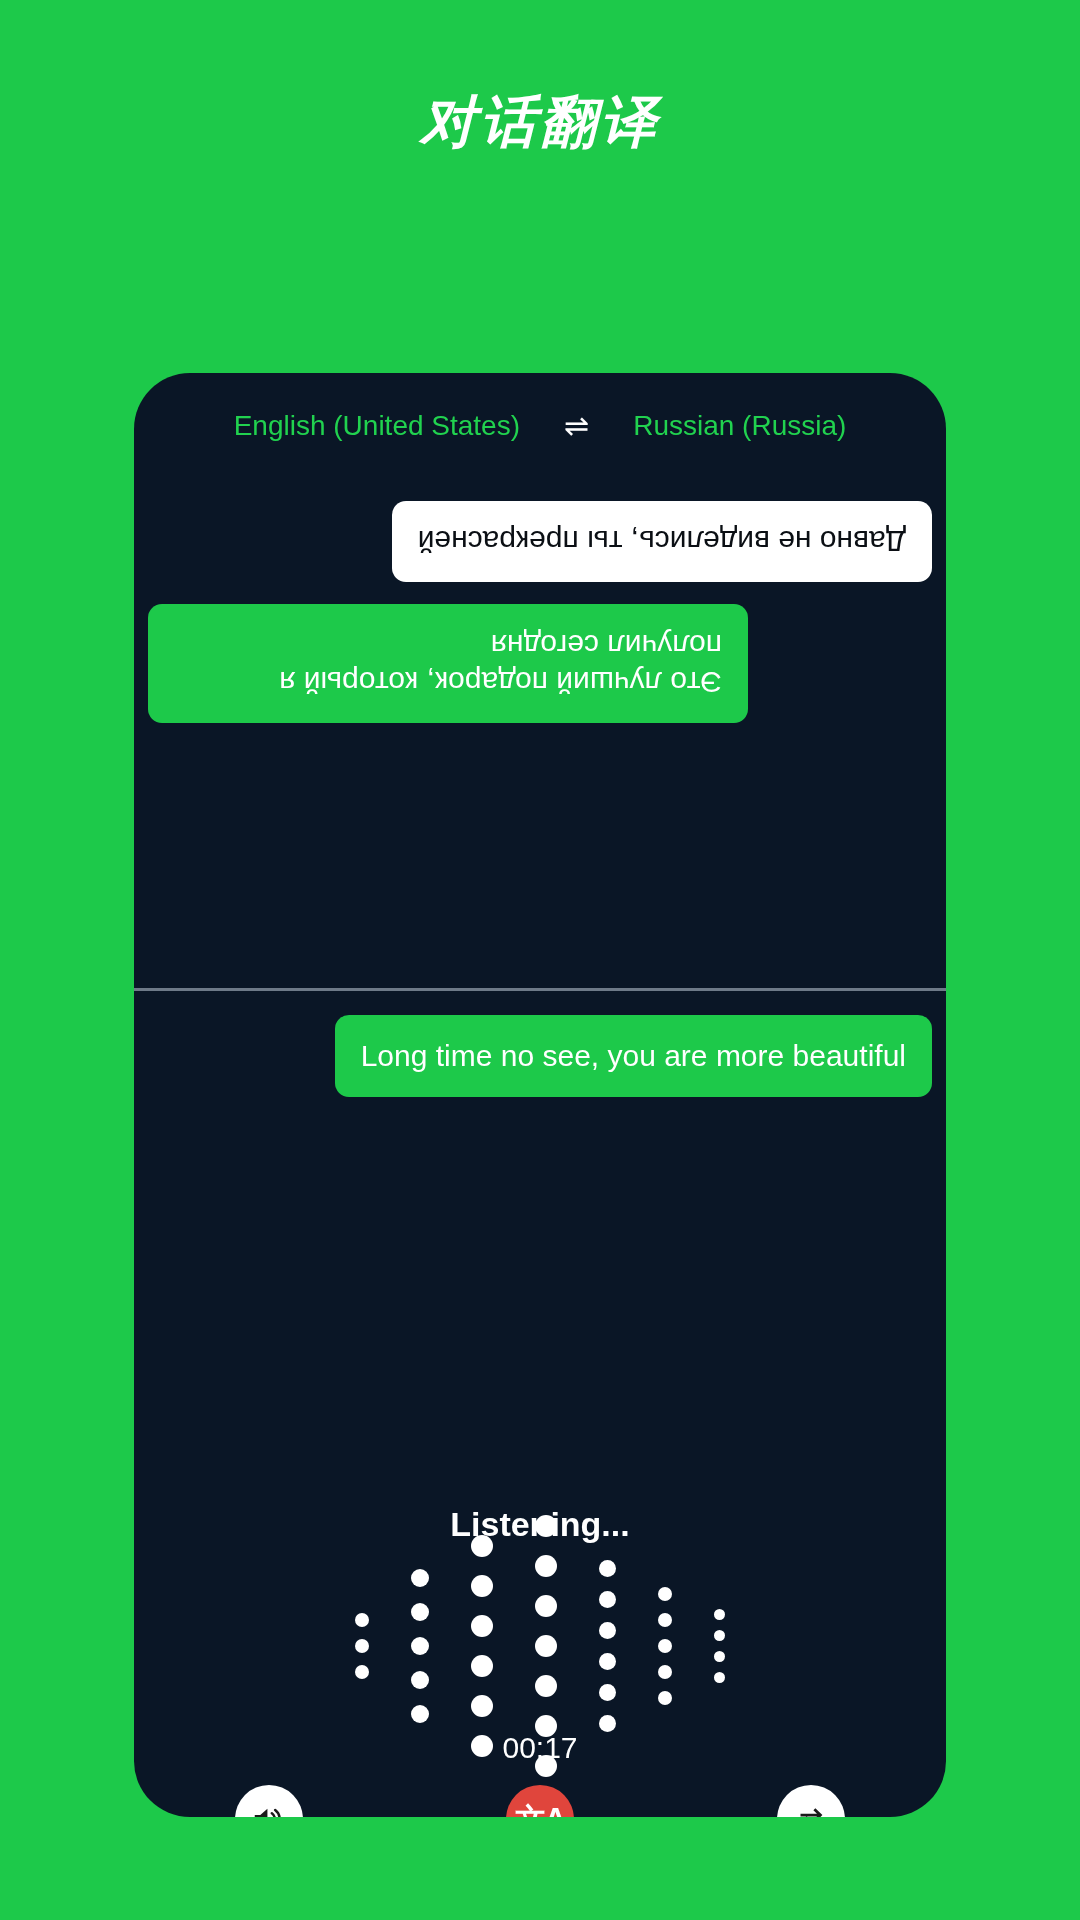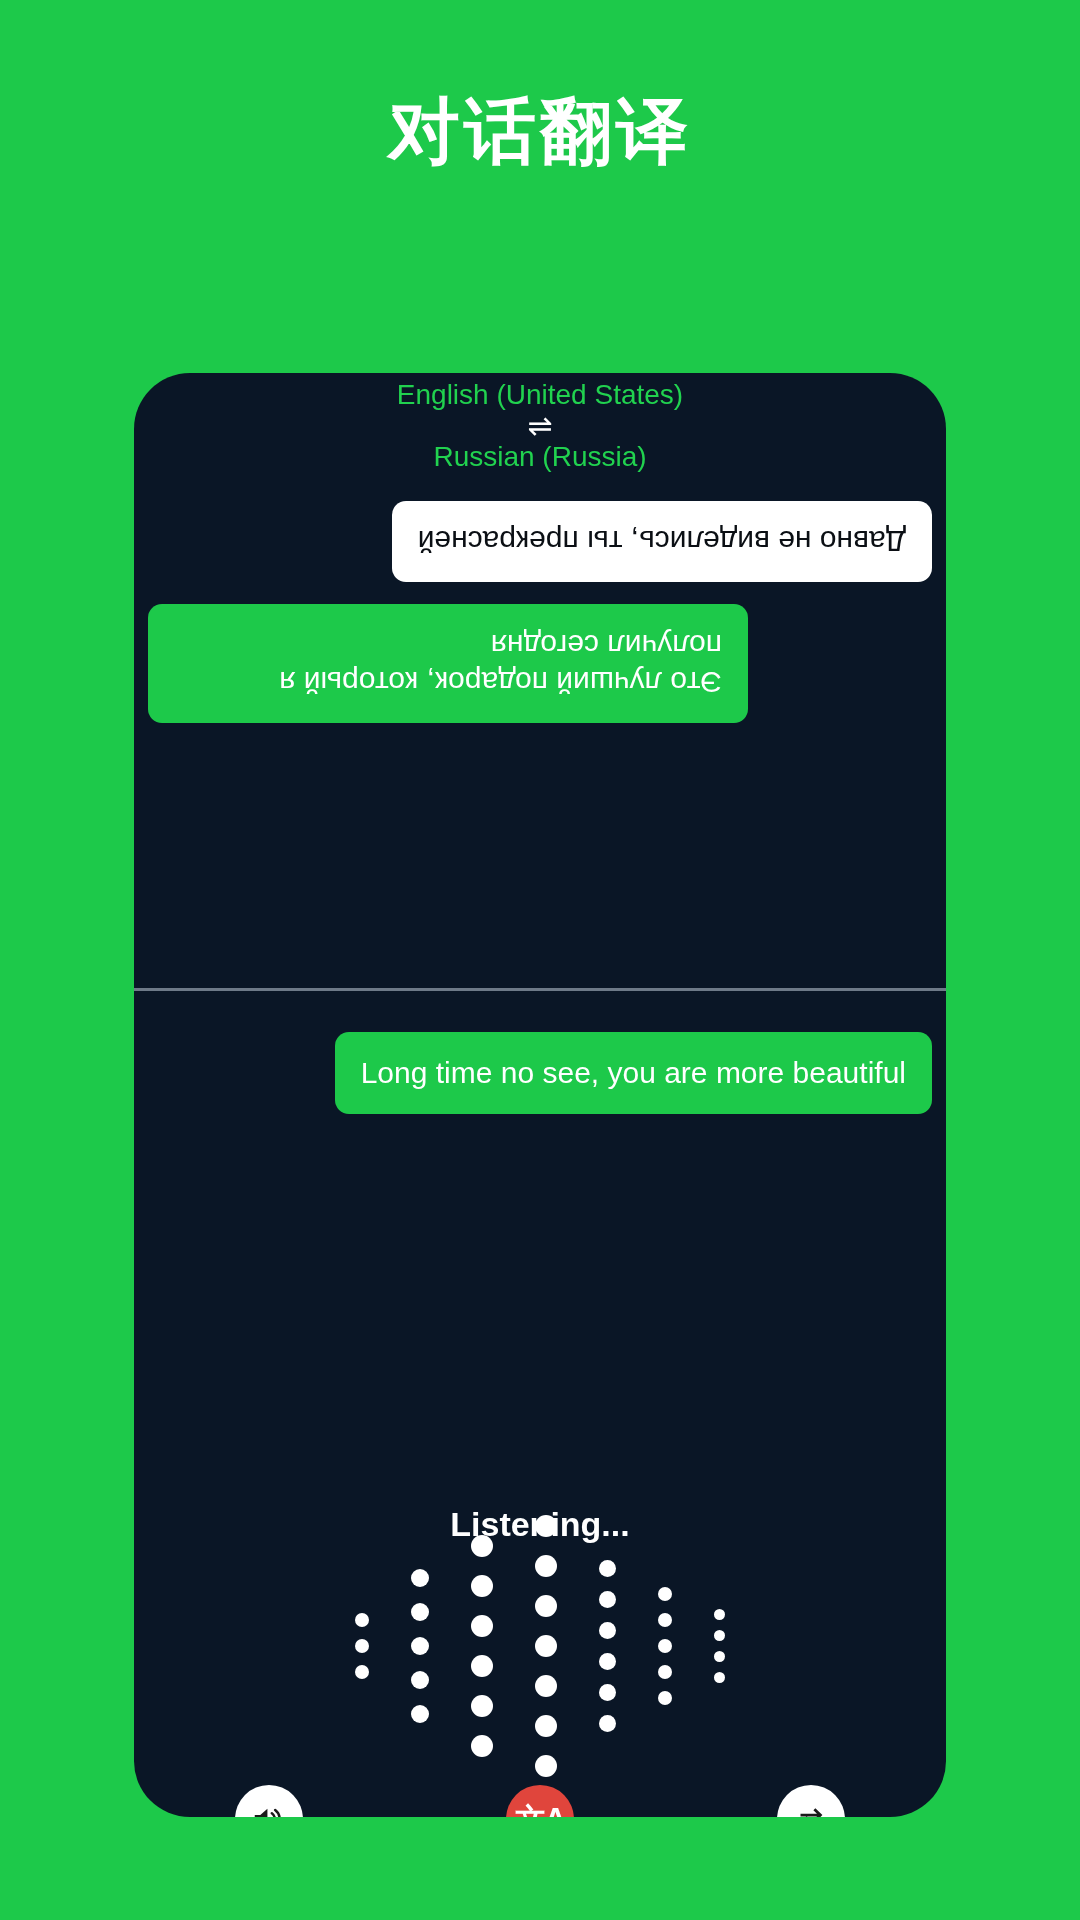--- a/index.html
+++ b/index.html
@@ -16,24 +16,25 @@
   }
 
   
   .page-title {
     position: absolute;
     top: 88px;
     left: 0;
     width: 1080px;
     text-align: center;
     color: #ffffff;
-    font-size: 72px;
+    font-size: 56px;
     font-weight: bold;
     letter-spacing: 4px;
     line-height: 1.2;
+    font-style: italic;
   }
 
   
   .phone-card {
     position: absolute;
     left: 134px;
     top: 373px;
     width: 812px;
     height: 1444px;
     background: #0A1626;
@@ -44,21 +45,20 @@
   
   .lang-bar {
     position: absolute;
     top: 0;
     left: 0;
     width: 812px;
     height: 106px;
     display: flex;
     align-items: center;
     justify-content: center;
-    flex-direction: column;
   }
   .lang-item {
     color: #21D24F;
     font-size: 28px;
     white-space: nowrap;
   }
   .swap-icon {
     color: #ffffff;
     font-size: 30px;
     margin: 0 44px;
@@ -77,21 +77,21 @@
   .pane-top {
     top: 106px;
     height: 509px;
     display: flex;
     flex-direction: column;
     justify-content: flex-end;
     align-items: stretch;
     transform: rotate(180deg);
   }
   .pane-bottom {
-    top: 619px;
+    top: 602px;
     height: 330px;
     display: flex;
     flex-direction: column;
     justify-content: flex-start;
     align-items: stretch;
     padding-top: 40px;
   }
 
   .divider {
     position: absolute;
@@ -285,20 +285,21 @@
         <div class="wave-dot" style="width: 14px; height: 14px; background: rgb(255, 255, 255); margin: 6px 0px;"></div>
       </div>
       <div class="wave-col">
         <div class="wave-dot" style="width: 11px; height: 11px; background: rgb(255, 255, 255); margin: 5px 0px;"></div>
         <div class="wave-dot" style="width: 11px; height: 11px; background: rgb(255, 255, 255); margin: 5px 0px;"></div>
         <div class="wave-dot" style="width: 11px; height: 11px; background: rgb(255, 255, 255); margin: 5px 0px;"></div>
         <div class="wave-dot" style="width: 11px; height: 11px; background: rgb(255, 255, 255); margin: 5px 0px;"></div>
       </div>
     </div>
 
+  <div class="timer">00:17</div>
 
   <div class="controls">
 
     <div class="control">
       <div class="control-circle white">
         <svg width="38" height="38" viewBox="0 0 24 24">
           <path d="M3 9.5v5h3.5L11 18.5V5.5L6.5 9.5H3z" fill="#1A1A1A"></path>
           <path d="M13.8 8.4a4.4 4.4 0 0 1 0 7.2" stroke="#1A1A1A" stroke-width="1.6" fill="none" stroke-linecap="round"></path>
           <path d="M15.9 6.3a7.2 7.2 0 0 1 0 11.4" stroke="#1A1A1A" stroke-width="1.6" fill="none" stroke-linecap="round"></path>
         </svg>

